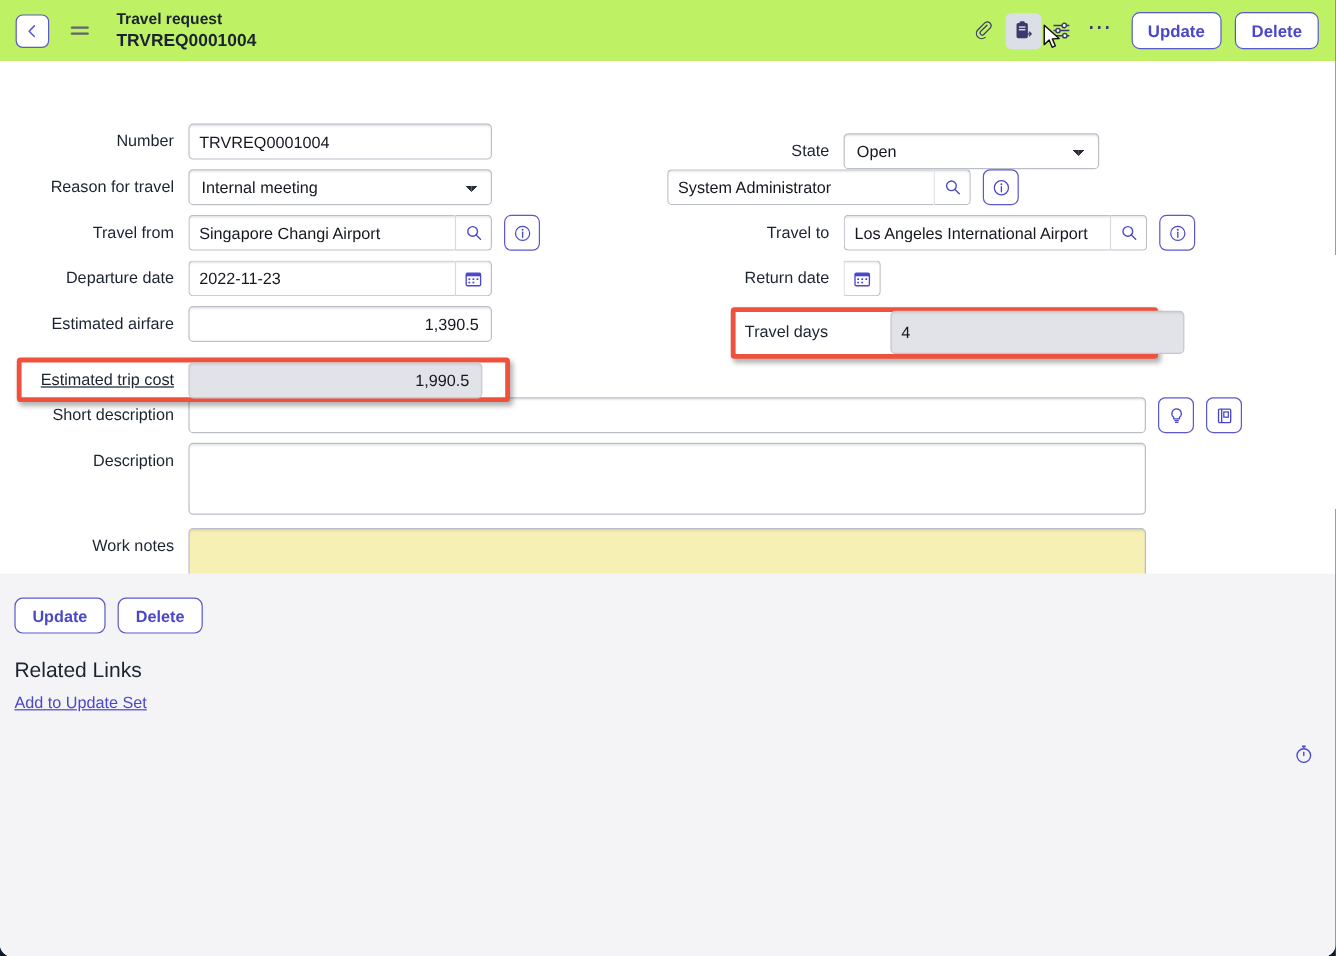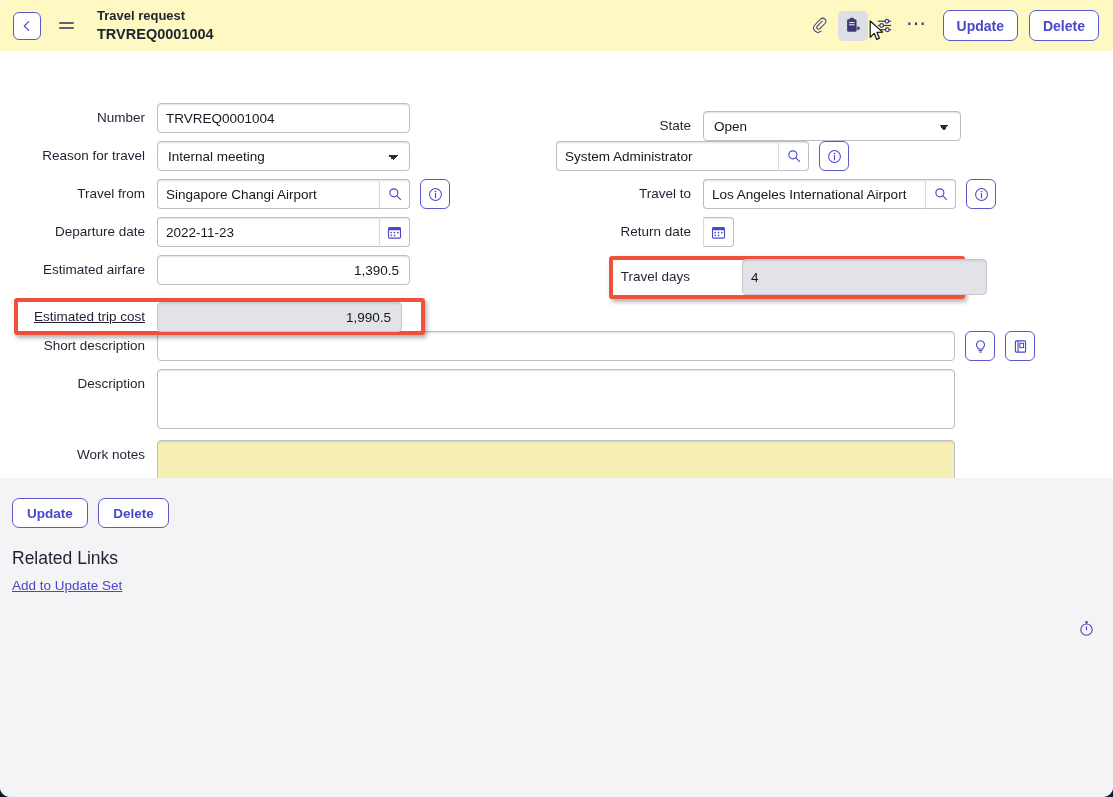--- a/index.html
+++ b/index.html
@@ -20,21 +20,21 @@
     background: #ffffff;
     overflow: hidden;
     border-bottom-left-radius: 10px;
     border-bottom-right-radius: 10px;
   }
 
   
   #header {
     position: relative;
     height: 51px;
-    background: #fef9c3;
+    background: #bef264;
     display: flex;
     align-items: center;
     padding: 0 14px 0 13px;
   }
   .back-btn {
     width: 28px; height: 28px;
     border: 1px solid #5a58cc;
     border-radius: 6px;
     background: #ffffff;
     display: flex; align-items: center; justify-content: center;
@@ -381,21 +381,21 @@
     <div class="row" style="top:251px; left:18px; z-index:6;">
       <div class="lbl" style="width:139px;text-decoration:underline;">Estimated trip cost</div>
       <div class="ctrl">
         <input class="fld num ro" style="width: 245px;" readonly="" value="1,990.5">
       </div>
     </div>
 
     <div class="row" style="top:60px; left:556px;">
       <div class="lbl" style="width:147px;">State</div>
       <div class="ctrl">
-        <select class="fld" style="width:258px;">
+        <select class="fld" style="width:213px;">
           <option>Open</option>
         </select>
       </div>
     </div>
 
     <div class="row" style="top:90px; left:556px;">
       <div class="ctrl">
         <div class="grp">
           <input class="fld" style="width: 222px;" value="System Administrator">
           <div class="adorn">

